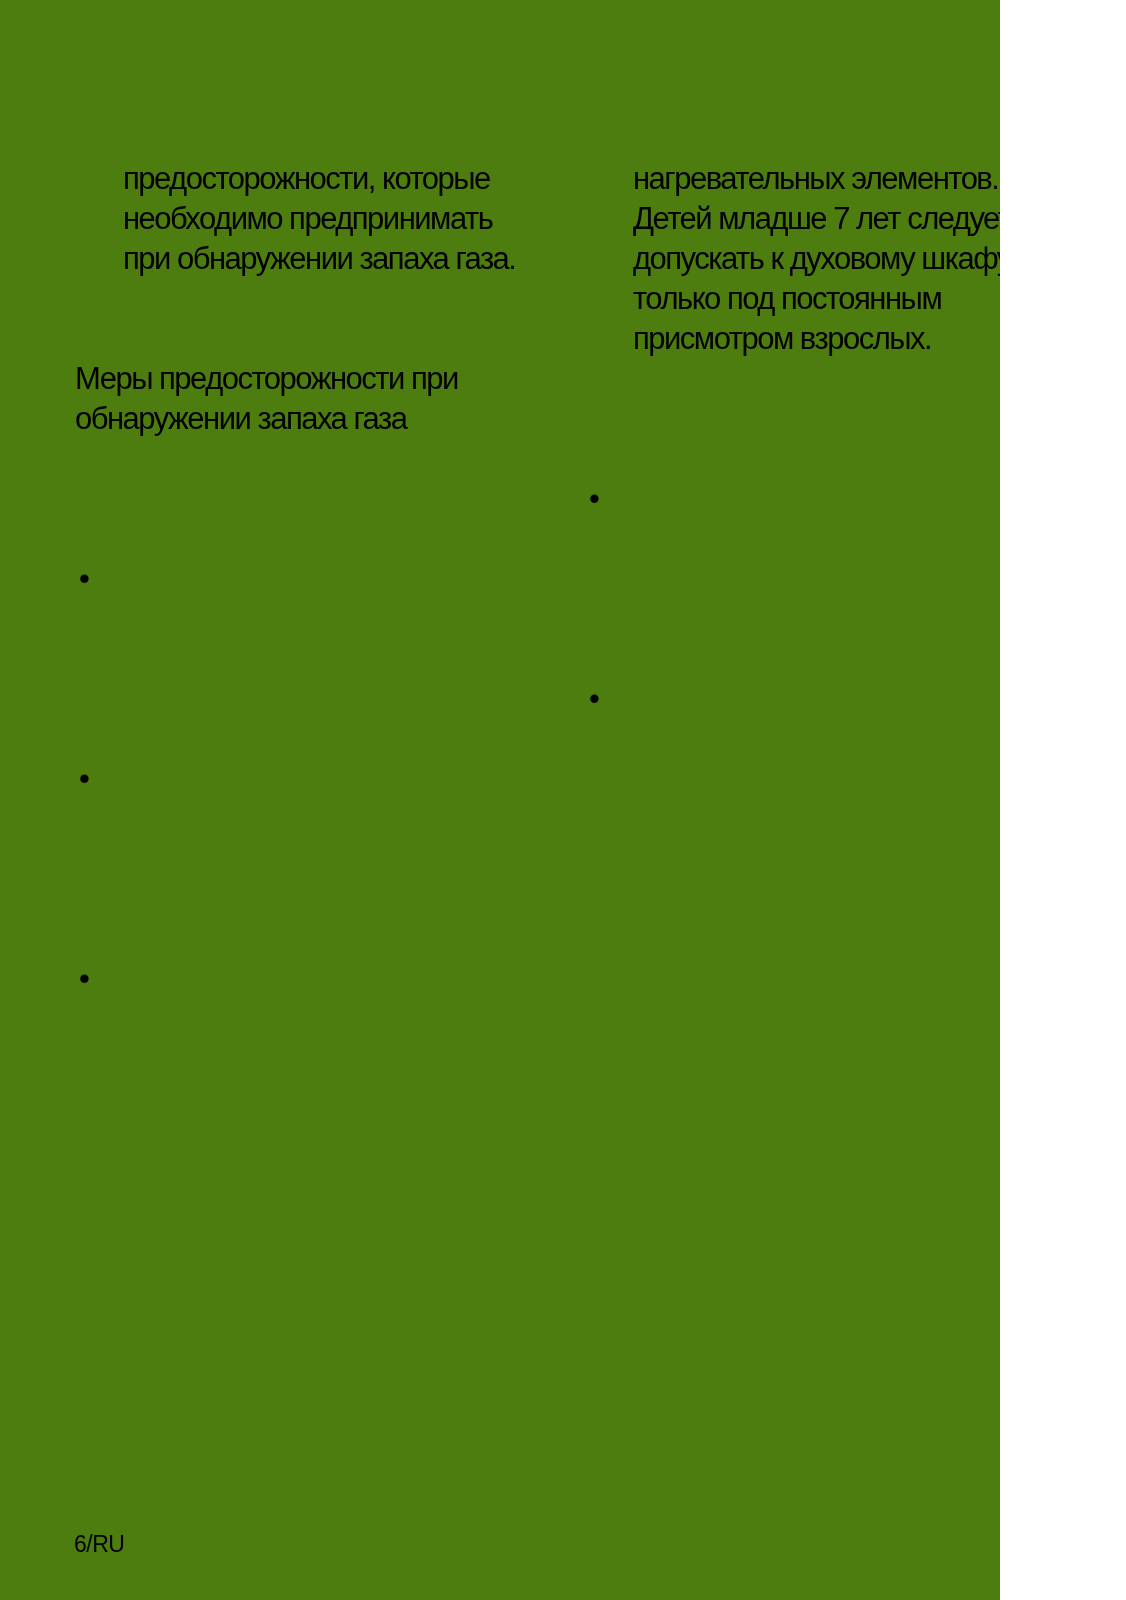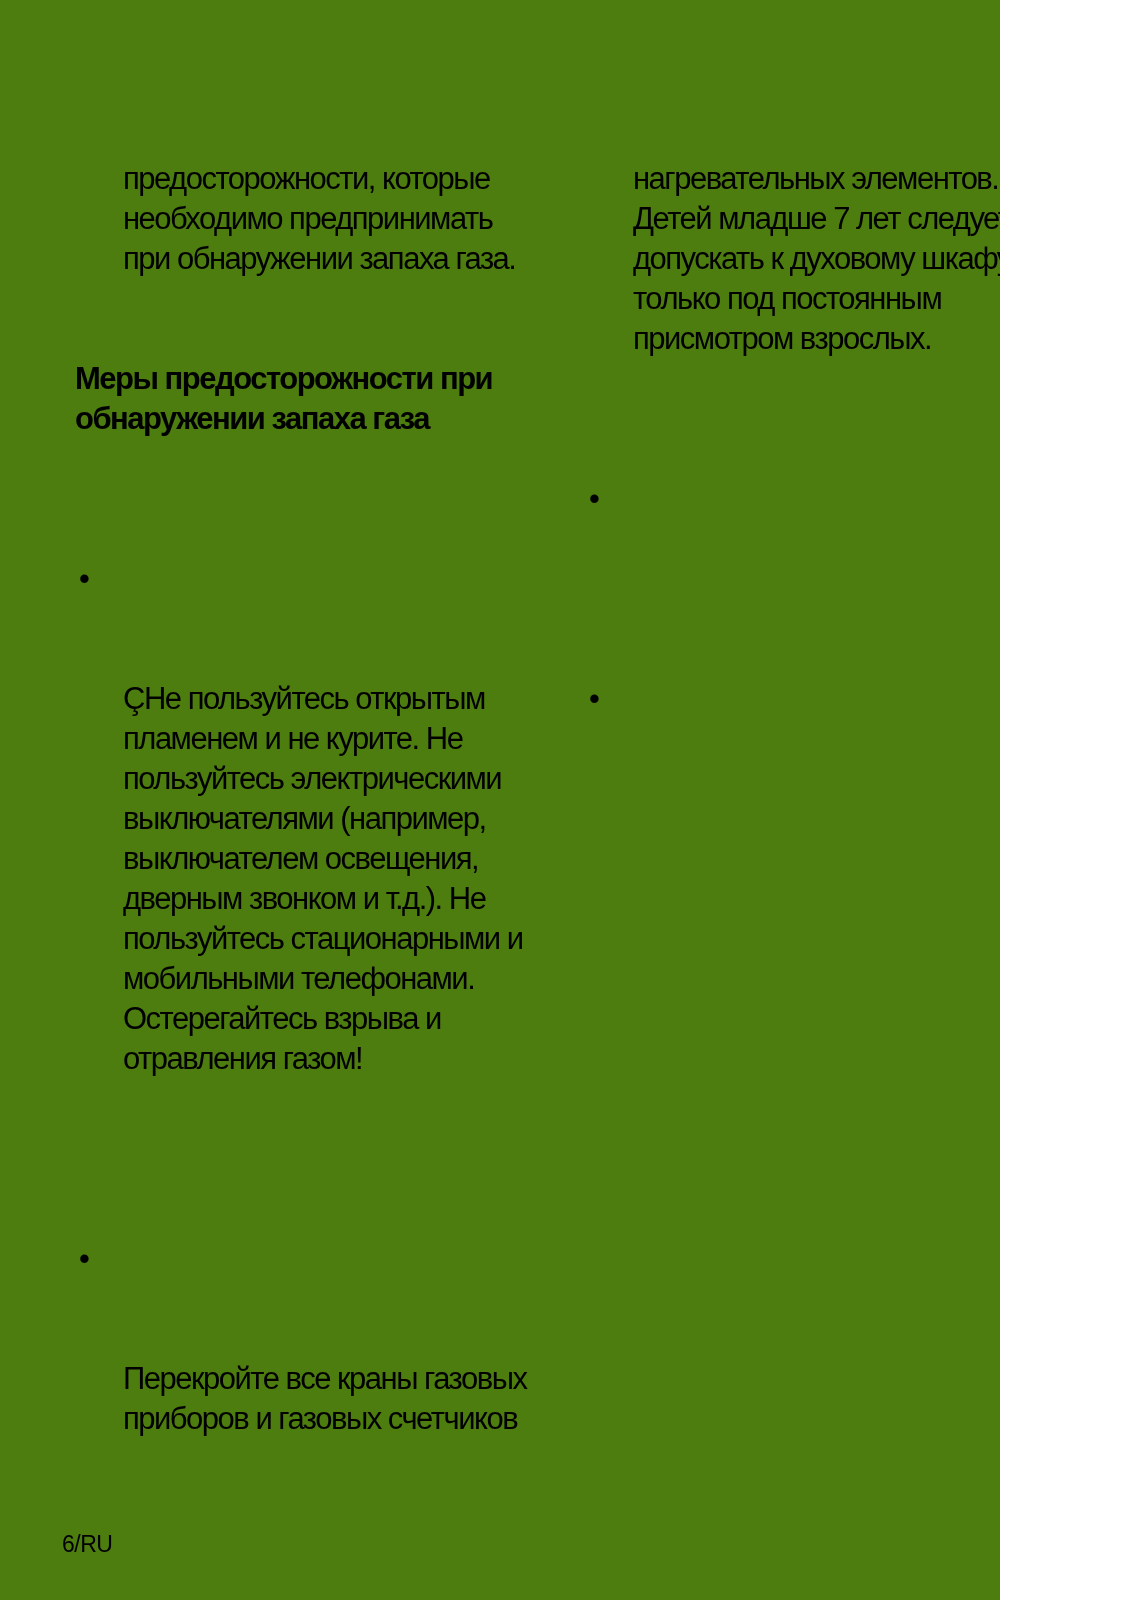--- a/index.html
+++ b/index.html
@@ -20,65 +20,53 @@
     position: absolute;
     top: 79px;
     font-size: 31px;
     line-height: 40px;
     letter-spacing: -1.5px;
     white-space: pre;
   }
   .col-left  { left: 75px;  width: 478px; }
   .col-right { left: 585px; width: 490px; }
   .cont   { margin-left: 48px; }
-  .heading { font-weight: bold; }
+  .heading { font-weight: normal; }
   .bullet { position: relative; padding-left: 48px; }
   .dot {
     position: absolute;
     left: 4px;
     top: 0;
   }
   .pagenum {
     position: absolute;
-    left: 62px;
+    left: 74px;
     top: 1530px;
     font-size: 23px;
     line-height: 28px;
     letter-spacing: -0.5px;
   }
 </style>
 </head>
 <body>
 
 <div class="page">
 
   <div class="col col-left">
     <div class="cont">предосторожности, которые
 необходимо предпринимать
 при обнаружении запаха газа.</div>
     <div class="heading">Меры предосторожности при
 обнаружении запаха газа</div>
 
     <div class="bullet">
       <span class="dot">•</span>
-      <div>ÇНе пользуйтесь открытым
-пламенем и не курите. Не
-пользуйтесь электрическими
-выключателями (например,
-выключателем освещения,
-дверным звонком и т.д.). Не
-пользуйтесь стационарными и
-мобильными телефонами.
-Остерегайтесь взрыва и
-отравления газом!</div>
     </div>
     <div class="bullet">
       <span class="dot">•</span>
-      <div>Перекройте все краны газовых
-приборов и газовых счетчиков</div>
     </div>
     <div class="bullet">
       <span class="dot">•</span>
       
     </div>
     
     
     
     
 

